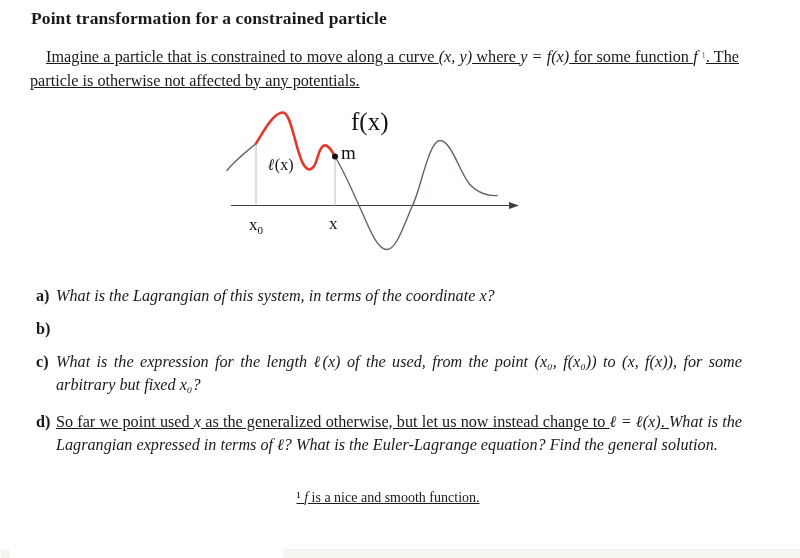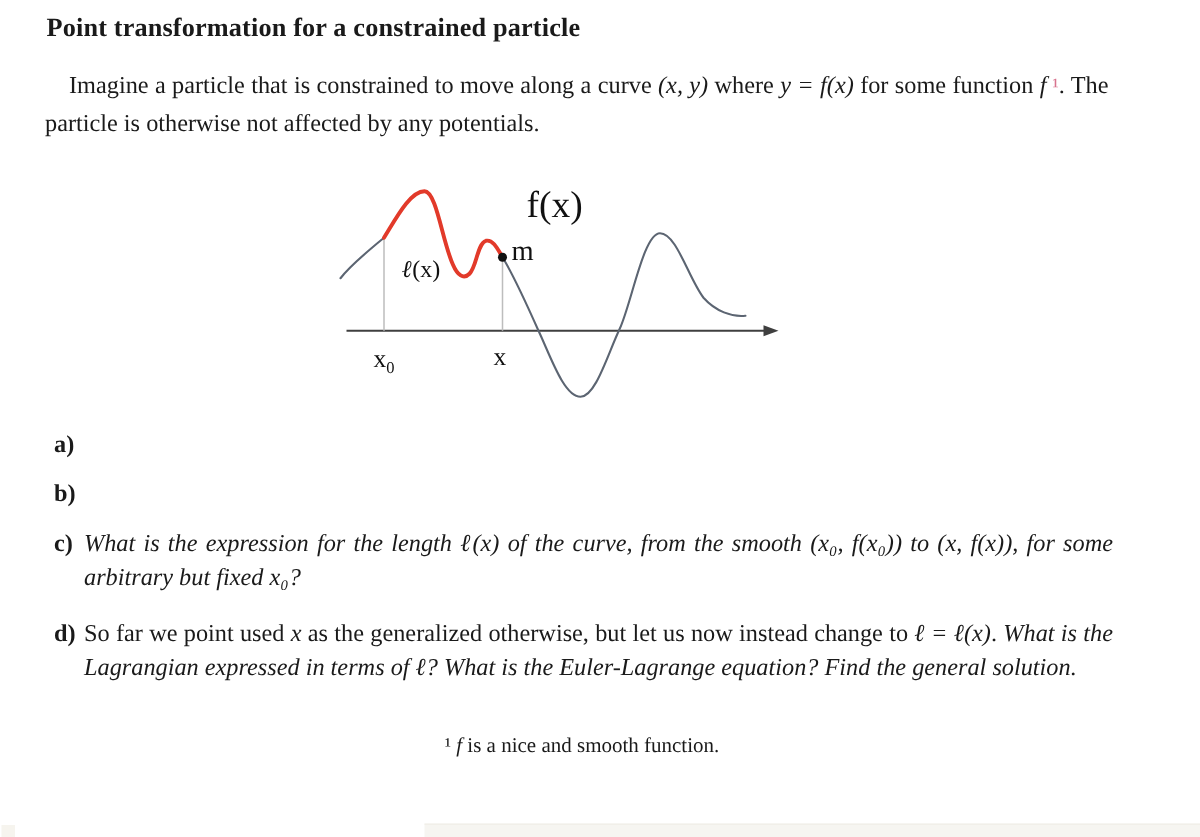--- a/index.html
+++ b/index.html
@@ -60,27 +60,27 @@
   .item-d { top: 411px; }
   .footnote {
     position: absolute;
     left: 38px;
     top: 488px;
     width: 700px;
     font-size: 14px;
     line-height: 19px;
     text-align: center;
   }
-  .seg-r { font-style: normal; }
+  .seg-r { font-style: normal; text-decoration: underline; }
   .seg-i { font-style: italic; margin-top: 33px; }
   .seg-fn { font-size: 0.9em; }
   .figure-wrap {
     position: absolute;
     left: 200px;
-    top: 108px;
+    top: 93px;
     width: 330px;
     height: 165px;
   }
   .figure-wrap svg { display: block; }
   .curve { fill: none; stroke-linecap: round; }
   .svg-label { font-family: "Liberation Serif", serif; fill: #111111; }
   .bottom-sliver {
     position: absolute;
     left: 283px;
     top: 549px;
@@ -131,29 +131,30 @@
       </text>
       <text class="svg-label" x="249" y="229" font-size="17">
         <tspan>x</tspan><tspan font-size="11" dy="4">0</tspan>
       </text>
       <text class="svg-label" x="329" y="228" font-size="17">x</text>
     </svg>
   </div>
 
   <div class="item item-a">
     <span class="lbl">a)</span>
+    <span><span class="seg-i">What is the Lagrangian of this system, in terms of the coordinate x?</span></span>
   </div>
 
   <div class="item item-b">
     <span class="lbl">b)</span>
   </div>
 
   <div class="item item-c">
     <span class="lbl">c)</span>
-    <span><span class="seg-i">What is the expression for the length ℓ(x) of the curve, from the smooth (x₀, f(x₀)) to (x, f(x)), for some arbitrary but fixed x₀?</span></span>
+    <span><span class="seg-i">What is the expression for the length ℓ(x) of the used, from the point (x₀, f(x₀)) to (x, f(x)), for some arbitrary but fixed x₀?</span></span>
   </div>
 
   <div class="item item-d">
     <span class="lbl">d)</span>
     <span><span class="seg-r">So far we point used </span><span class="seg-i">x</span><span class="seg-r"> as the generalized otherwise, but let us now instead change to </span><span class="seg-i">ℓ = ℓ(x)</span><span class="seg-r">. </span><span class="seg-i">What is the Lagrangian expressed in terms of ℓ? What is the Euler-Lagrange equation? Find the general solution.</span></span>
   </div>
 
   <div class="footnote"><span class="seg-r">¹ </span><span class="seg-i">f</span><span class="seg-r"> is a nice and smooth function.</span></div>
 
   <div class="bottom-sliver"></div>

